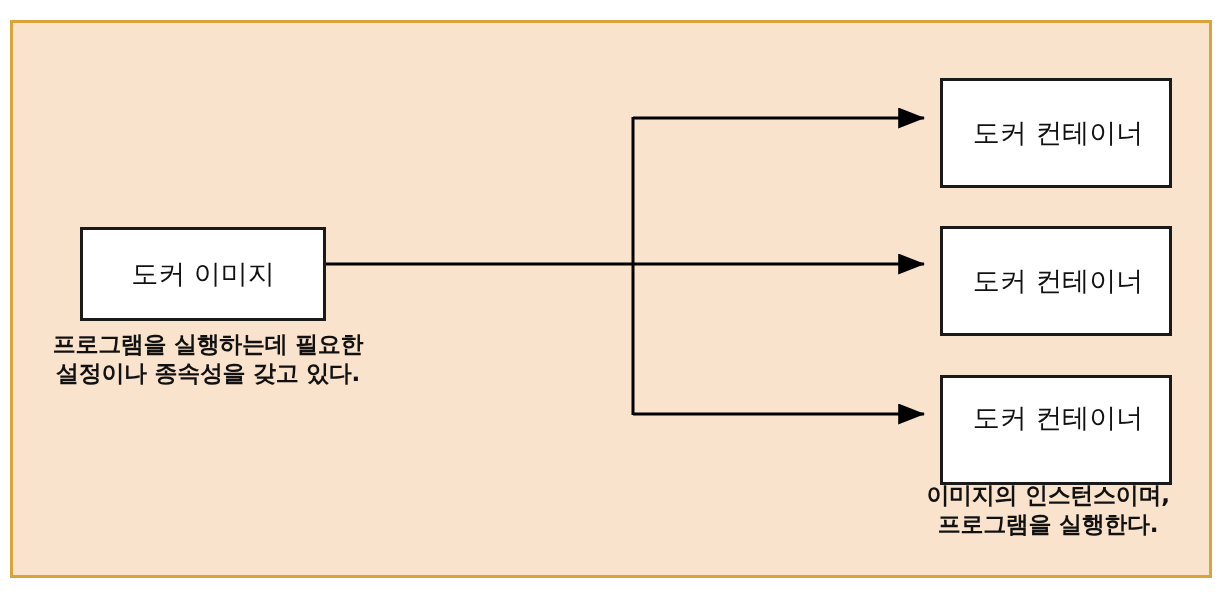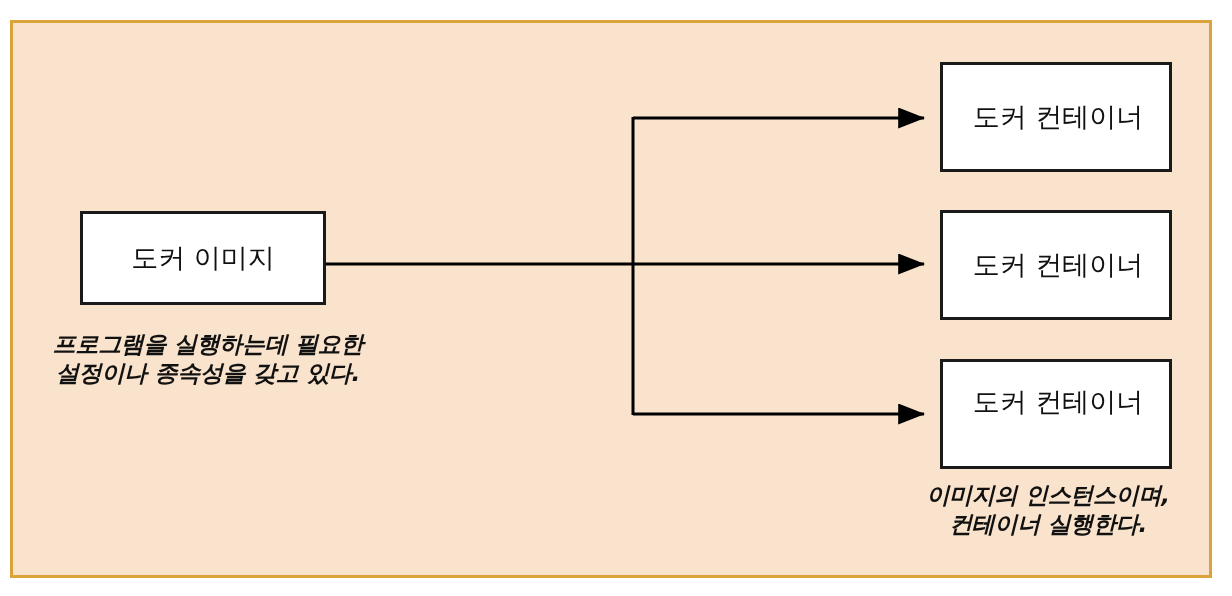--- a/index.html
+++ b/index.html
@@ -39,20 +39,21 @@
     pointer-events: none;
   }
   .node-box {
     position: absolute;
     background: #FFFFFF;
     border: 3px solid #1A1A1A;
     box-sizing: border-box;
     display: flex;
     align-items: center;
     justify-content: center;
+    margin-top: 16px;
   }
   .node-label {
     font-size: 27px;
     font-weight: 400;
     color: #111111;
     line-height: 1.1;
     white-space: nowrap;
   }
   #node-image-box {
     left: 80px;
@@ -87,21 +88,20 @@
   }
   .caption {
     position: absolute;
     font-size: 23px;
     font-weight: bold;
     color: #111111;
     line-height: 1.28;
     text-align: center;
     white-space: pre-line;
     letter-spacing: -0.3px;
-    font-style: italic;
   }
   #caption-image {
     left: 12px;
     top: 330px;
     width: 392px;
   }
   #caption-container {
     left: 898px;
     top: 481px;
     width: 300px;
@@ -145,15 +145,15 @@
 
   <div class="node-box" id="node-container-box-2">
     <span class="node-label">도커 컨테이너</span>
   </div>
 
   <div class="node-box" id="node-container-box-3">
     <span class="node-label">도커 컨테이너</span>
   </div>
 
   <div class="caption" id="caption-container">이미지의 인스턴스이며,
-컨테이너 실행한다.</div>
+프로그램을 실행한다.</div>
 
 </div>
 
 </body></html>

